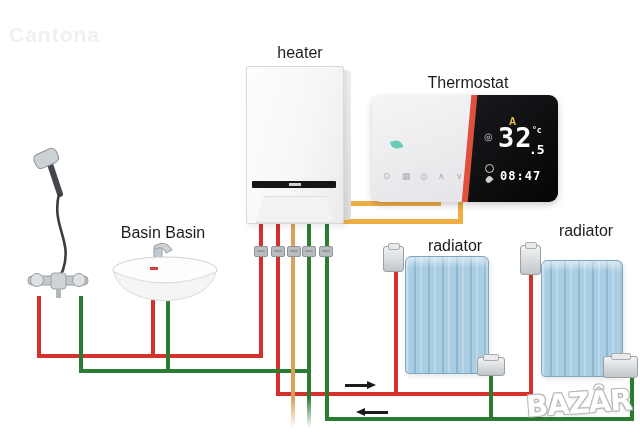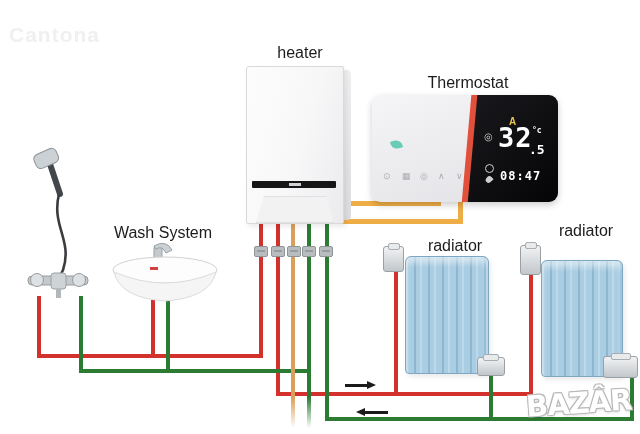--- a/index.html
+++ b/index.html
@@ -111,21 +111,21 @@
 </head>
 <body>
 
 <div id="stage">
 
   <div id="wm-cantona" class="abs">Cantona</div>
   <div id="wm-bazar" class="abs">BAZÂR</div>
 
   <div class="abs lbl" style="left:300px;top:44px;">heater</div>
   <div class="abs lbl" style="left:468px;top:74px;">Thermostat</div>
-  <div class="abs lbl" style="left:163px;top:224px;">Wash System</div>
+  <div class="abs lbl" style="left:163px;top:224px;">Basin Basin</div>
   <div class="abs lbl" style="left:455px;top:237px;">radiator</div>
   <div class="abs lbl" style="left:586px;top:222px;">radiator</div>
 
   <div class="pipe red" style="left:37px;top:296px;width:4px;height:62px;"></div>
   <div class="pipe red" style="left:151px;top:300px;width:4px;height:58px;"></div>
   <div class="pipe red" style="left:37px;top:354px;width:226px;height:4px;"></div>
   <div class="pipe red" style="left:259px;top:222px;width:4px;height:136px;"></div>
   <div class="pipe red" style="left:276px;top:222px;width:4px;height:174px;"></div>
   <div class="pipe red" style="left:276px;top:392px;width:257px;height:4px;"></div>
   <div class="pipe red" style="left:394px;top:262px;width:4px;height:134px;"></div>

